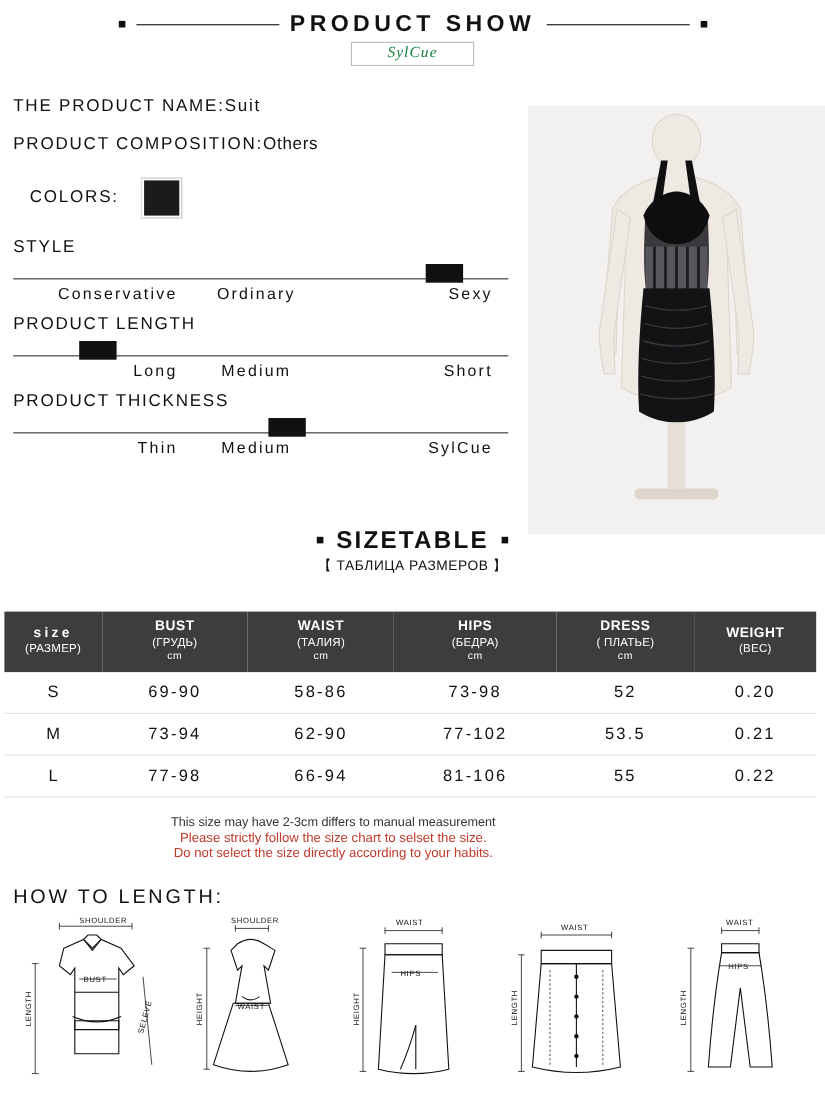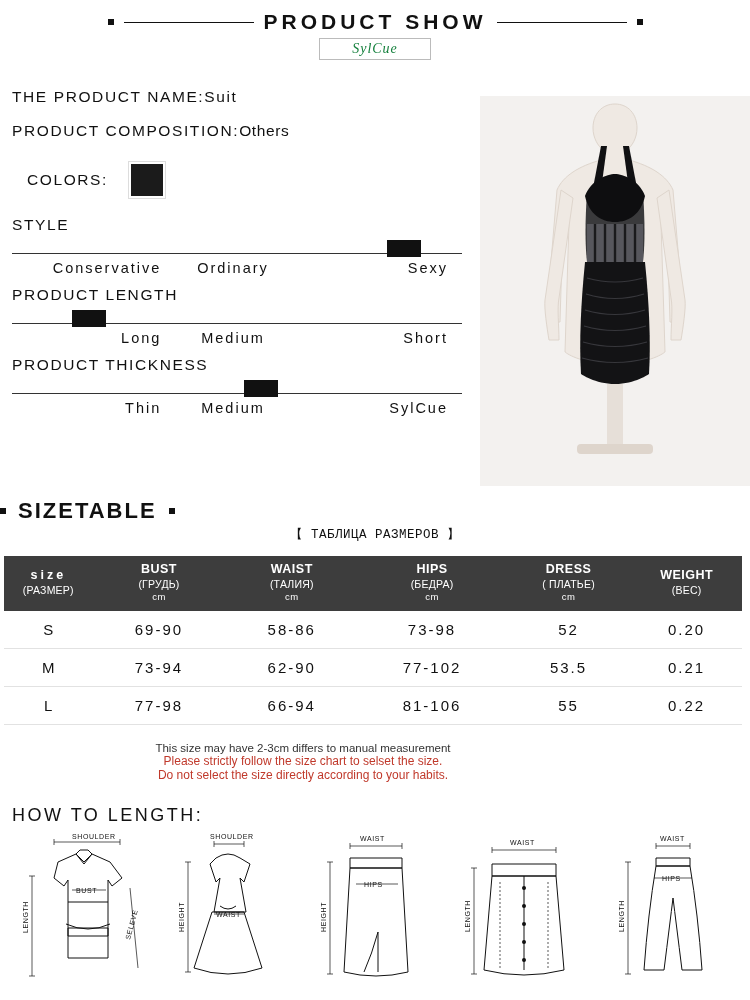--- a/index.html
+++ b/index.html
@@ -56,23 +56,23 @@
     position: absolute; right: 0; top: 96px; width: 270px; height: 390px;
     background: #f3f1ef; overflow: hidden;
   }
   .mannequin {
     position: absolute; left: 50%; transform: translateX(-50%); top: 0;
     width: 200px; height: 390px;
   }
 
   
   .sizetable-head { position: absolute; top: 478px; left: 0; width: 750px; text-align: center; }
-  .st-row { display: flex; align-items: center; gap: 12px; margin-top: 20px; }
+  .st-row { display: flex; align-items: center; justify-content: center; gap: 12px; }
   .st-title { font-size: 22px; letter-spacing: 2px; font-weight: 600; }
-  .st-sub { font-size: 12.5px; letter-spacing: 0.5px; margin-top: 2px; font-family: Liberation Mono, monospace; }
+  .st-sub { font-size: 12.5px; letter-spacing: 0.5px; margin-top: 2px; }
 
   table.sizes { position: absolute; top: 556px; left: 4px; width: 738px; border-collapse: collapse; }
   table.sizes thead th {
     background: #3d3d3d; color: #fff; font-weight: 700; padding: 6px 0 8px;
     font-size: 12.5px; letter-spacing: 0.5px; line-height: 1.25;
   }
   table.sizes thead th .sm { display: block; font-weight: 400; font-size: 10.5px; letter-spacing: 0.2px; }
   table.sizes thead th .cm { display: block; font-weight: 400; font-size: 9.5px; }
   table.sizes tbody td {
     text-align: center; padding: 10px 0; font-size: 15px; letter-spacing: 2px;

